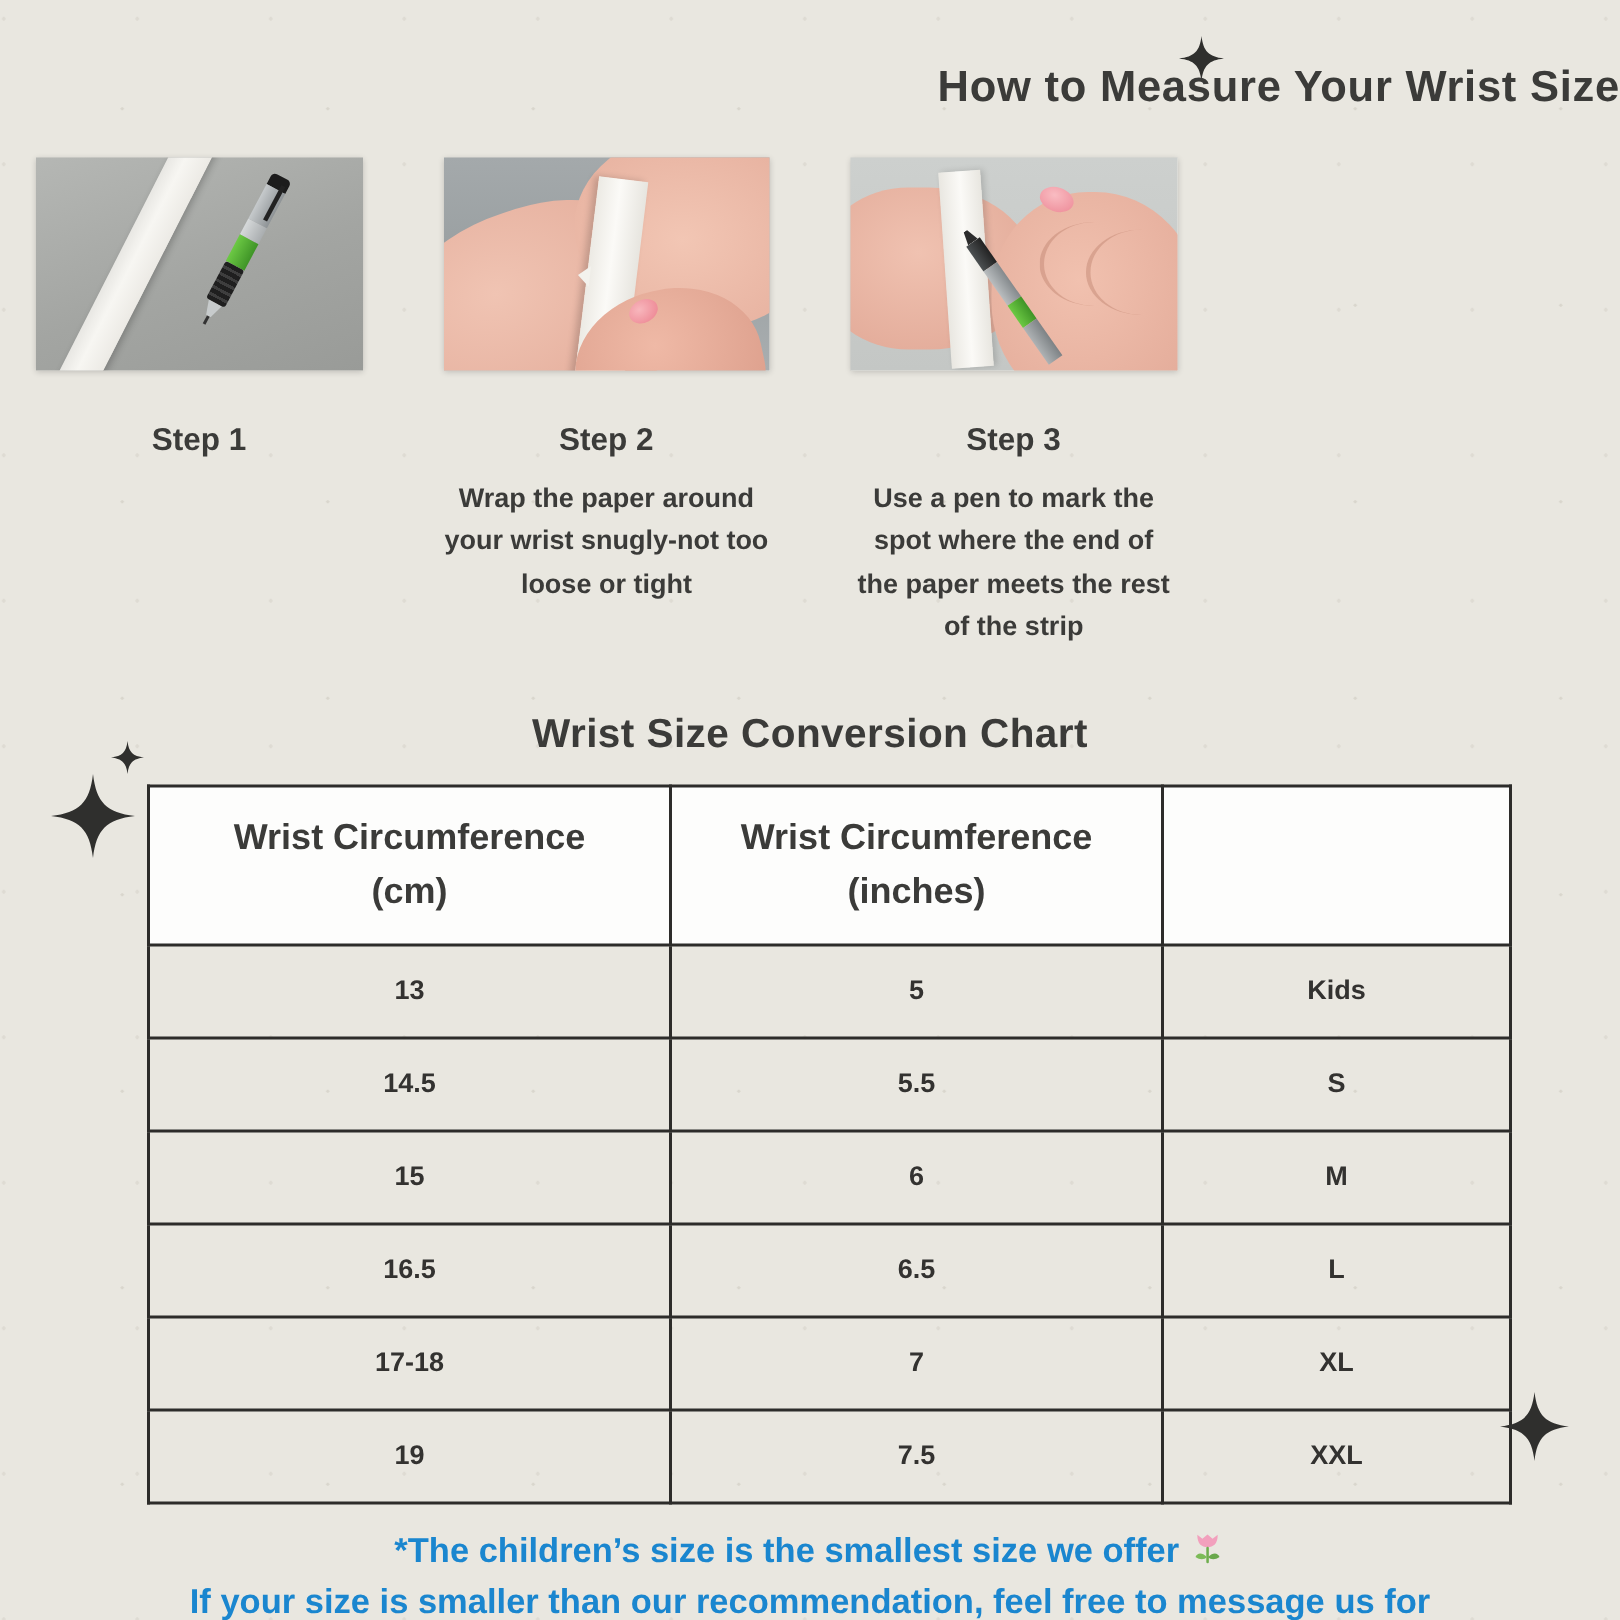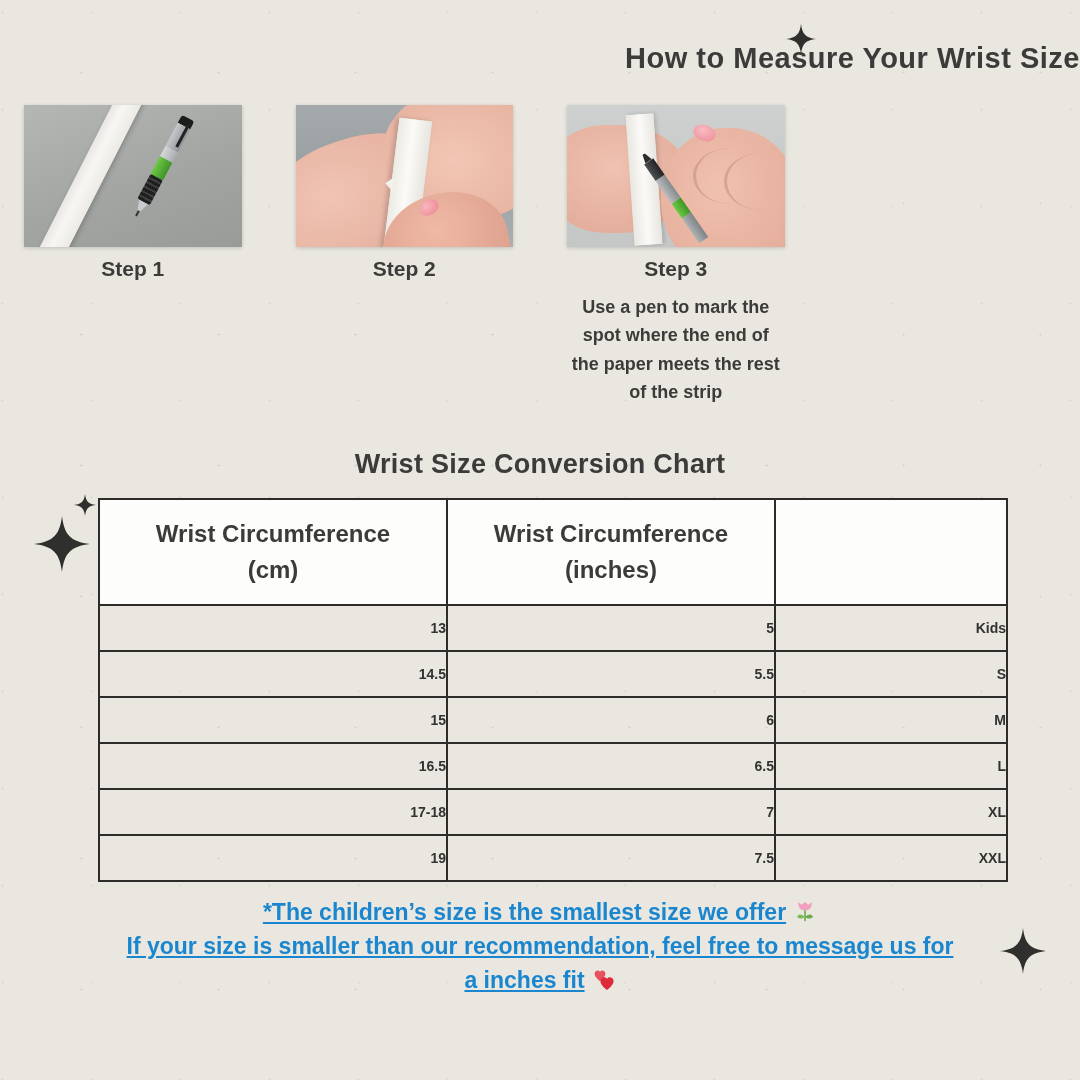--- a/index.html
+++ b/index.html
@@ -26,21 +26,21 @@
 
   
   .title-row { position:relative; padding-top:42px; text-align:right; }
   .page-title { font-size:29px; font-weight:bold; letter-spacing:.5px; color:#3b3b39; }
 
   
   .steps { margin-top:30px; padding:0 24px; display:grid; grid-template-columns:repeat(4,1fr); column-gap:54px; }
   .step  { text-align:center; }
   .photo { position:relative; width:100%; height:142px; overflow:hidden;
            box-shadow:0 1px 4px rgba(0,0,0,.18); }
-  .step-title { margin-top:10px; font-size:21px; font-weight:bold; color:#3b3b39; }
+  .step-title { margin-top:35px; font-size:21px; font-weight:bold; color:#3b3b39; }
   .step-desc  { margin-top:12px; font-size:18px; font-weight:bold; line-height:1.58; color:#3b3b39; }
 
   
   #p1 { background:linear-gradient(160deg,#b5b7b4 0%,#a3a5a2 55%,#999b98 100%); }
   #p1 .strip { position:absolute; left:53px; top:-26px; width:26px; height:196px;
                background:linear-gradient(90deg,#e8e7e3,#f7f6f2 40%,#eceae5);
                transform:rotate(27deg); box-shadow:2px 2px 5px rgba(0,0,0,.22); }
   #p1 .pencil { position:absolute; left:129px; top:6px; width:14px; height:120px; transform:rotate(28deg); }
   #p1 .cap    { height:9px;  background:#1c1c1c; border-radius:3px 3px 0 0; }
   #p1 .barrel { height:26px; background:linear-gradient(90deg,#c6cacc,#8e9396); position:relative; }
@@ -113,26 +113,26 @@
                background:linear-gradient(180deg,#f8f7f3,#eceae4); transform:rotate(-.4deg);
                box-shadow:0 2px 3px rgba(0,0,0,.2); }
   #p4 .mark  { position:absolute; right:7%; top:12%; width:2px; height:72%; background:#5a5a56; }
 
   
   .chart-head { margin-top:42px; text-align:center; font-size:27px; font-weight:bold; color:#3b3b39; letter-spacing:.3px; }
   .size-table { margin:18px auto 0 98px; border-collapse:collapse; width:908px; table-layout:fixed; }
   .size-table th, .size-table td { border:2px solid #2d2c2a; text-align:center; font-weight:bold; }
   .size-table th { background:#fdfdfc; height:106px; font-size:24px; line-height:1.5; color:#3b3b39; }
   .th-text { white-space:pre-line; }
-  .size-table td { height:46px; font-size:14px; color:#333230;text-align:right; }
+  .size-table td { height:62px; font-size:18px; color:#333230; }
   .col-cm { width:348px; } .col-in { width:328px; } .col-size { width:232px; }
 
   
   .footer { margin-top:13px; text-align:center; font-weight:bold; font-size:23px; line-height:34px; color:#1a86cf; }
-  .f-line { display:flex; justify-content:center; align-items:center; gap:7px;text-decoration:underline; }
+  .f-line { display:flex; justify-content:center; align-items:center; gap:7px; }
   .emoji-icon { display:inline-block; width:24px; height:24px; }
   .emoji-icon svg { display:block; width:100%; height:100%; }
 </style>
 </head>
 <body>
 
 <div class="page">
 
   <span class="sparkle" id="sparkle-title">
     <svg viewBox="0 0 100 100">
@@ -183,20 +183,21 @@
       <div class="photo" id="p2">
         <div class="forearm"></div>
         <div class="hand"></div>
         <div class="band">
             <div class="notch"></div>
           </div>
         <div class="pinch"></div>
         <div class="nail"></div>
       </div>
       <div class="step-title">Step 2</div>
+      <div class="step-desc">Wrap the paper around your wrist snugly-not too loose or tight</div>
     </div>
 
     <div class="step">
       <div class="photo" id="p3">
         <div class="arm"></div>
         <div class="band"></div>
         <div class="fist"></div>
         <div class="crease c1"></div>
           <div class="crease c2"></div>
         <div class="nail"></div>

